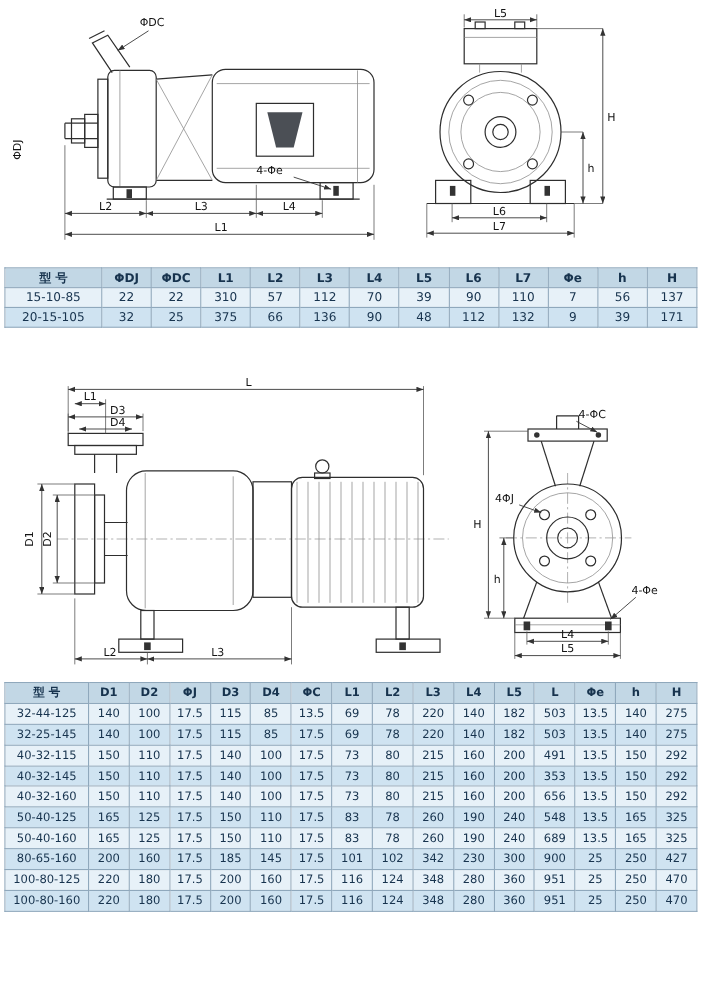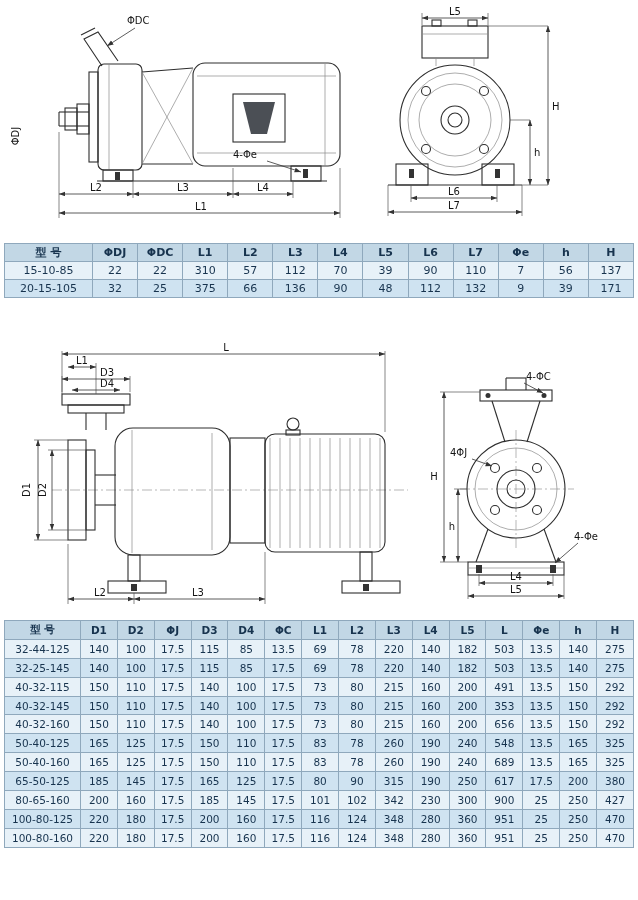--- a/index.html
+++ b/index.html
@@ -474,38 +474,20 @@
           <td>78</td>
           <td>260</td>
           <td>190</td>
           <td>240</td>
           <td>689</td>
           <td>13.5</td>
           <td>165</td>
           <td>325</td>
         </tr>
         <tr>
-          <td>65-50-125</td>
-          <td>185</td>
-          <td>145</td>
-          <td>17.5</td>
-          <td>165</td>
-          <td>125</td>
-          <td>17.5</td>
-          <td>80</td>
-          <td>90</td>
-          <td>315</td>
-          <td>190</td>
-          <td>250</td>
-          <td>617</td>
-          <td>17.5</td>
-          <td>200</td>
-          <td>380</td>
-        </tr>
-        <tr>
           <td>80-65-160</td>
           <td>200</td>
           <td>160</td>
           <td>17.5</td>
           <td>185</td>
           <td>145</td>
           <td>17.5</td>
           <td>101</td>
           <td>102</td>
           <td>342</td>

